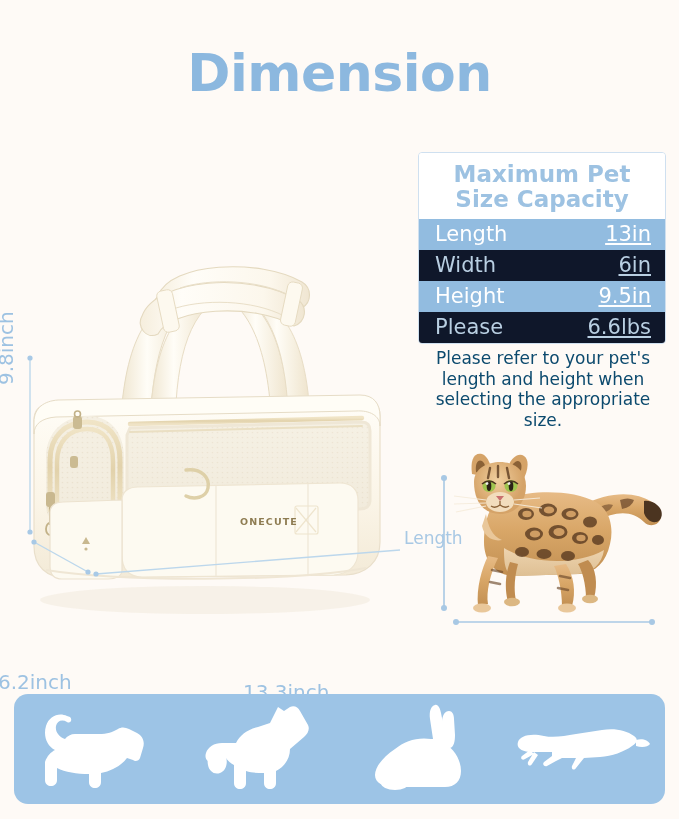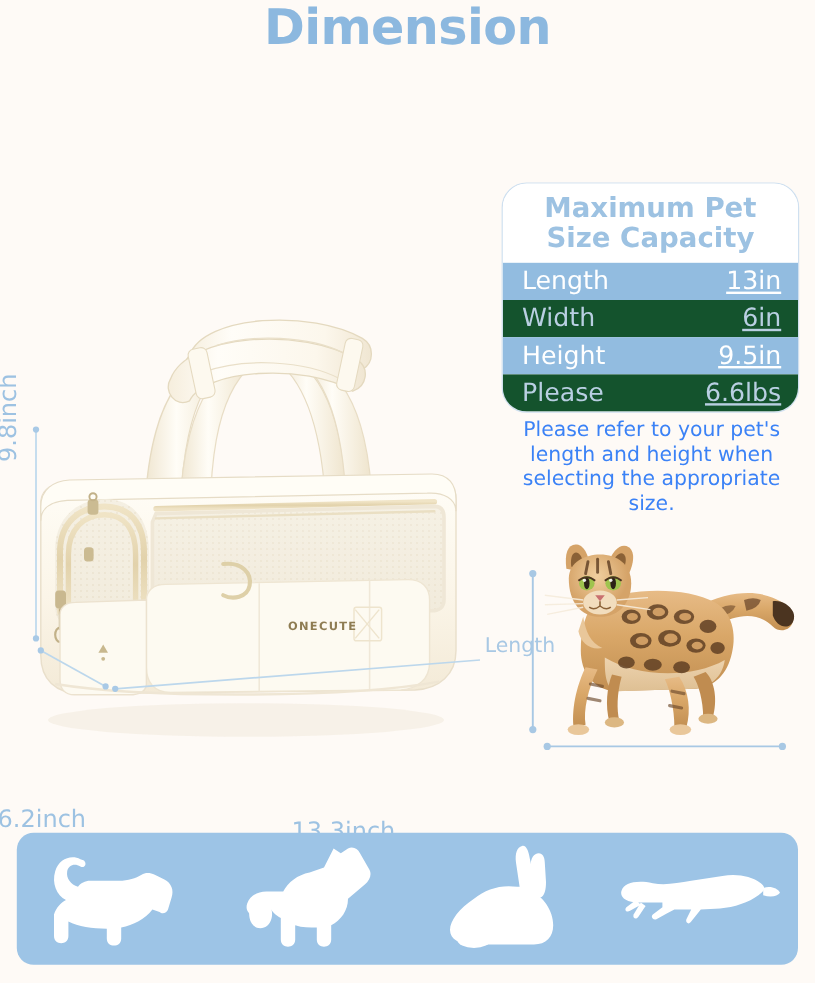--- a/index.html
+++ b/index.html
@@ -11,25 +11,26 @@
     background: #fefaf6;
     font-family: "DejaVu Sans", "Liberation Sans", sans-serif;
     overflow: hidden;
     position: relative;
   }
 
   
   #header { text-align: center; padding-top: 2px; }
 
   #page-title {
-    font-size: 41px;
+    font-size: 52px;
     font-weight: bold;
     color: #8cb8df;
     letter-spacing: -0.5px;
     line-height: 1.05;
+    margin-top: 44px;
   }
 
   #page-subtitle {
     font-size: 24px;
     color: #9cc0e0;
     margin-top: 10px;
     letter-spacing: 0.2px;
   }
 
   
@@ -60,50 +61,50 @@
   }
   #bag-dim-width-label  { left: 243px; top: 570px; }
   #bag-dim-depth-label  { left: -2px;  top: 560px; }
 
   
   #spec-table {
     position: absolute;
     left: 418px; top: 42px;
     width: 248px;
     border: 1.6px solid #cfe0f0;
-    border-radius: 21px;
+    border-radius: 4px;
     overflow: hidden;
     background: #ffffff;
   }
   #spec-title {
     text-align: center;
     color: #9dc2e2;
     font-weight: bold;
     font-size: 23px;
     line-height: 1.07;
     padding: 9px 6px 8px;
     background: #fff;
   }
   .spec-row {
     display: flex;
     justify-content: space-between;
     align-items: center;
     padding: 3px 14px 4px 16px;
     font-size: 21px;
   }
   .spec-row.alt { background: #92bce0; color: #ffffff; font-weight: 500; }
-  .spec-row.plain { background: #14532d; color: #b9cfe2; }
+  .spec-row.plain { background: #0f172a; color: #b9cfe2; }
   .spec-val { font-weight: inherit; text-decoration: underline; }
 
   #spec-note {
     position: absolute;
     left: 418px; top: 238px;
     width: 250px;
     text-align: center;
-    color: #3b82f6;
+    color: #0c4a6e;
     font-size: 17px;
     line-height: 1.22;
   }
 
   
   #cat-figure {
     position: absolute;
     left: 430px; top: 330px;
     width: 240px; height: 185px;
   }

